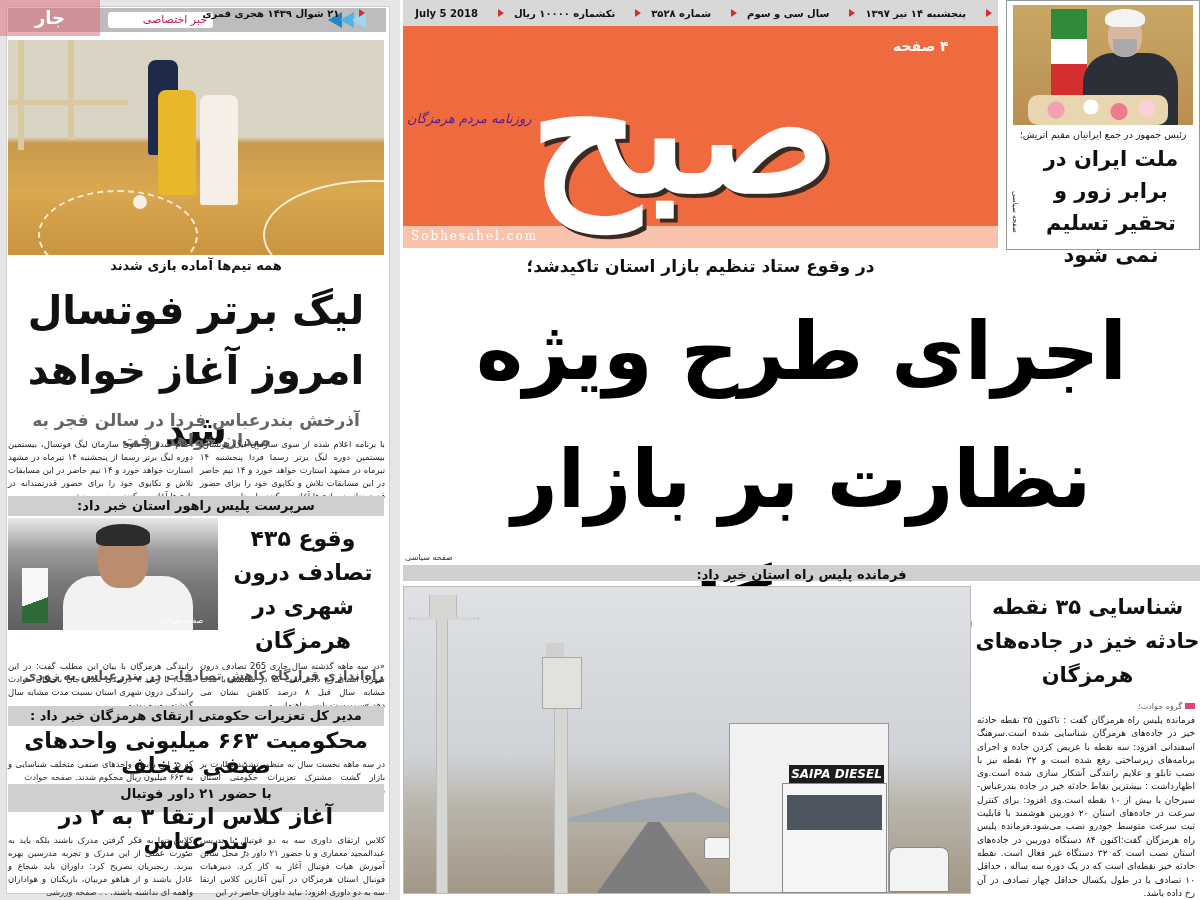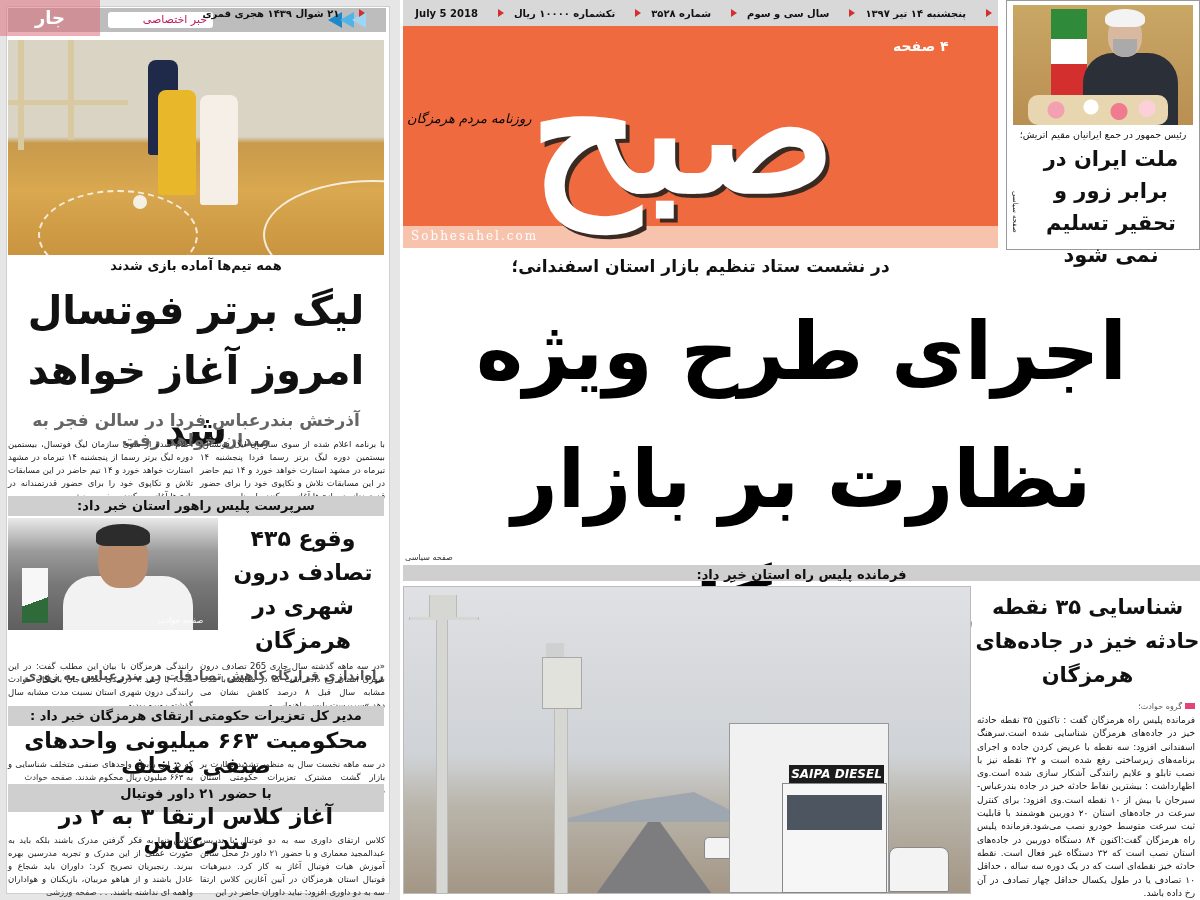--- a/index.html
+++ b/index.html
@@ -66,21 +66,21 @@
     display:flex; align-items:center; justify-content: flex-start; padding-right: 6px; gap: 10px; }
   .date-item { display:flex; align-items:center; gap:20px; white-space: nowrap; }
   .date-arrow { width:0;height:0;border-top:4px solid transparent;border-bottom:4px solid transparent;border-left:6px solid #d32f2f; }
 
   #masthead { left: 403px; top: 26px; width: 595px; height: 222px; background: #f06a40; overflow:hidden; }
   #masthead-strip { left: 0; top: 200px; width: 595px; height: 22px; background: #f7c3ad; }
   #site-url { left: 8px; top: 203px; font-size: 12px; color:#fff; letter-spacing: 2px; direction:ltr; font-family: "DejaVu Serif", serif; }
   #logo-text { left: 60px; top: -10px; width: 440px; height: 240px; font-family: "DejaVu Serif", serif; font-size: 170px; font-weight: bold;
     color: #fff; text-align:center; line-height: 230px; text-shadow: 4px 4px 0 #3a2a22; }
   #pages-label { left: 490px; top: 12px; font-size: 14px; font-weight:bold; color:#fff; }
-  #tagline { left: 4px; top: 85px; font-size: 13px; color:#000000; font-style: italic; }
+  #tagline { left: 4px; top: 85px; font-size: 13px; color:#4c1d95; font-style: italic; }
 
   
   #rouhani-box { left: 1006px; top: 0; width: 194px; height: 250px; border: 1px solid #999; background:#fff;padding-left:38px; }
   #rouhani-photo { left: 6px; top: 4px; width: 180px; height: 120px; overflow:hidden;
     background: linear-gradient(180deg, #c9a765 0%, #b98f52 100%); }
   #r-flag { left: 38px; top: 4px; width: 36px; height: 92px;
     background: linear-gradient(180deg, #2f8a3a 0%, #2f8a3a 33%, #fff 33%, #fff 60%, #d32f2f 60%); }
   #r-head { left: 95px; top: 10px; width: 34px; height: 42px; background:#d9b8a0; border-radius: 45%; }
   #r-turban { left: 92px; top: 4px; width: 40px; height: 18px; background:#f3f3f3; border-radius: 50% 50% 30% 30%; }
   #r-beard { left: 100px; top: 34px; width: 24px; height: 18px; background:#aaa; border-radius: 0 0 50% 50%; }
@@ -231,21 +231,21 @@
     <div id="r-head" class="abs"></div>
     <div id="r-turban" class="abs"></div>
     <div id="r-beard" class="abs"></div>
     <div id="r-flowers" class="abs"></div>
   </div>
   <div id="rouhani-kicker" class="abs">رئیس جمهور در جمع ایرانیان مقیم اتریش؛</div>
   <div id="rouhani-title" class="abs">ملت ایران در برابر زور و تحقیر تسلیم نمی شود</div>
   <div id="rouhani-section" class="abs">صفحه سیاسی</div>
 </div>
 
-<div id="main-kicker" class="abs">در نشست ستاد تنظیم بازار استان اسفندانی؛</div>
+<div id="main-kicker" class="abs">در وقوع ستاد تنظیم بازار استان تاکیدشد؛</div>
 <div id="main-headline" class="abs">اجرای طرح ویژه نظارت بر بازار هرمزگان</div>
 <div id="main-section" class="abs">صفحه سیاسی</div>
 
 <div id="police-road-band" class="abs grey-band">فرمانده پلیس راه استان خبر داد:</div>
 
 <div id="road-photo" class="abs">
   <div id="hill" class="abs"></div>
   <div class="pole" style="left:32px;top:10px;width:12px;height:300px;"></div>
   <div class="pole" style="left:5px;top:30px;width:70px;height:3px;"></div>
   <div class="pole" style="left:25px;top:8px;width:28px;height:22px;"></div>

